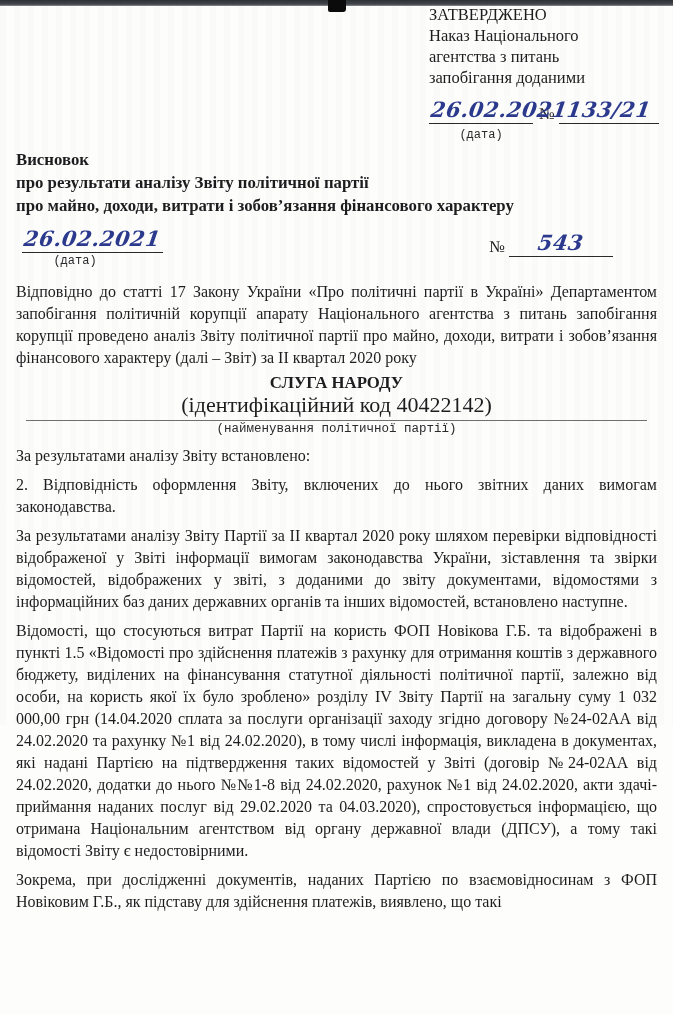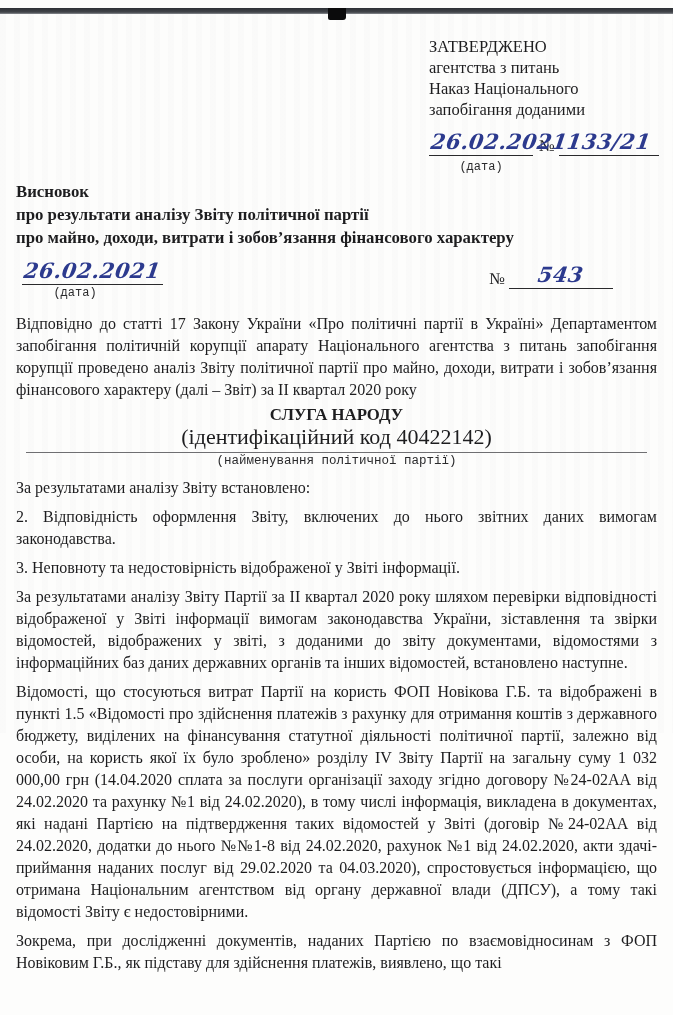--- a/index.html
+++ b/index.html
@@ -12,25 +12,24 @@
     overflow: hidden;
     background: #fdfdfc;
     font-family: "Liberation Serif", serif;
     color: #1d1d1f;
     position: relative;
   }
   .page {
     position: relative;
     width: 673px;
     height: 725px;
-    padding: 24px 16px 0 16px;
+    padding: 0 16px 0 16px;
     box-sizing: border-box;
     background:
       repeating-linear-gradient(90deg, rgba(120,120,130,0.025) 0 6px, rgba(255,255,255,0) 6px 14px);
-    margin-top: 8px;
   }
   
   .scan-top-bar {
     position: absolute;
     top: 0; left: 0;
     width: 673px; height: 6px;
     background: linear-gradient(180deg, #2d3035 0%, #43464b 70%, #8a8d92 100%);
     z-index: 5;
   }
   .scan-top-blob {
@@ -132,22 +131,22 @@
 </head>
 <body>
 
 <div class="page">
 
   <div class="scan-top-bar"></div>
   <div class="scan-top-blob"></div>
 
   <div class="approval">
     <div class="approval-line">ЗАТВЕРДЖЕНО</div>
+    <div class="approval-line">Наказ Національного</div>
     <div class="approval-line">агентства з питань</div>
-    <div class="approval-line">Наказ Національного</div>
     <div class="approval-line">запобігання доданими</div>
     <div class="hand-row">
       <span class="underline date-u"><span class="hand">26.02.2021</span></span>
         <span class="num-sign">№</span>
         <span class="underline num-u"><span class="hand">133/21</span></span>
     </div>
     <div class="caption approval-date-caption">(дата)</div>
   </div>
 
   <div class="title-block">
@@ -171,19 +170,18 @@
 
   <div class="party">
     <div class="party-name">СЛУГА НАРОДУ</div>
     <div class="party-id">(ідентифікаційний код 40422142)</div>
     <div class="party-rule"></div>
     <div class="caption party-caption">(найменування політичної партії)</div>
   </div>
 
   <p class="para results-heading">За результатами аналізу Звіту встановлено:</p>
   <p class="para">2. Відповідність оформлення Звіту, включених до нього звітних даних вимогам законодавства.</p>
-  <p class="para">3. Неповноту та недостовірність відображеної у Звіті інформації.</p>
 
   <p class="para">За результатами аналізу Звіту Партії за II квартал 2020 року шляхом перевірки відповідності відображеної у Звіті інформації вимогам законодавства України, зіставлення та звірки відомостей, відображених у звіті, з доданими до звіту документами, відомостями з інформаційних баз даних державних органів та інших відомостей, встановлено наступне.</p>
   <p class="para">Відомості, що стосуються витрат Партії на користь ФОП Новікова Г.Б. та відображені в пункті 1.5 «Відомості про здійснення платежів з рахунку для отримання коштів з державного бюджету, виділених на фінансування статутної діяльності політичної партії, залежно від особи, на користь якої їх було зроблено» розділу IV Звіту Партії на загальну суму 1 032 000,00 грн (14.04.2020 сплата за послуги організації заходу згідно договору №24-02АА від 24.02.2020 та рахунку №1 від 24.02.2020), в тому числі інформація, викладена в документах, які надані Партією на підтвердження таких відомостей у Звіті (договір №24-02АА від 24.02.2020, додатки до нього №№1-8 від 24.02.2020, рахунок №1 від 24.02.2020, акти здачі-приймання наданих послуг від 29.02.2020 та 04.03.2020), спростовується інформацією, що отримана Національним агентством від органу державної влади (ДПСУ), а тому такі відомості Звіту є недостовірними.</p>
   <p class="para">Зокрема, при дослідженні документів, наданих Партією по взаємовідносинам з ФОП Новіковим Г.Б., як підставу для здійснення платежів, виявлено, що такі</p>
 
 </div>
 
 </body></html>

